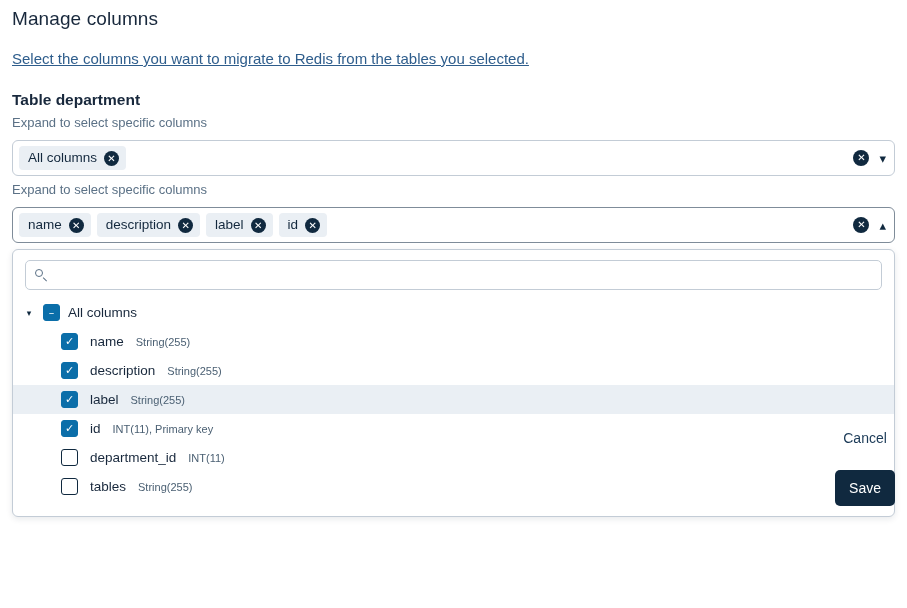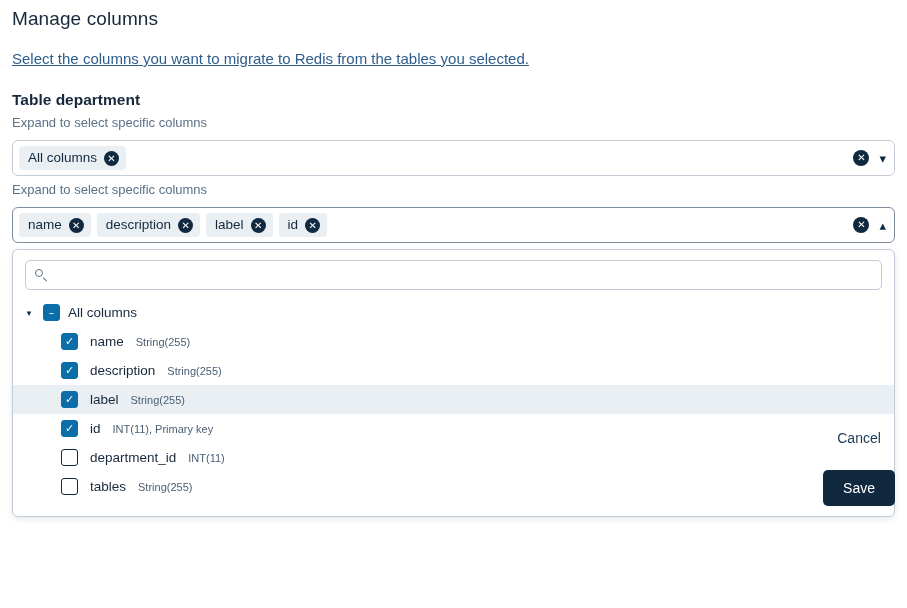--- a/index.html
+++ b/index.html
@@ -260,21 +260,21 @@
     cursor: pointer;
     padding: 6px 4px;
   }
   .btn-save {
     background: #10293f;
     color: #ffffff;
     border: none;
     border-radius: 5px;
     font-family: "Liberation Sans", sans-serif;
     font-size: 14px;
-    padding: 10px 20px;
+    padding: 10px 14px;
     cursor: pointer;
   }
 </style>
 </head>
 <body>
 
 <div class="page">
 
   <h1 class="title">Manage columns</h1>
   <p class="subtitle">Select the columns you want to migrate to Redis from the tables you selected.</p>

